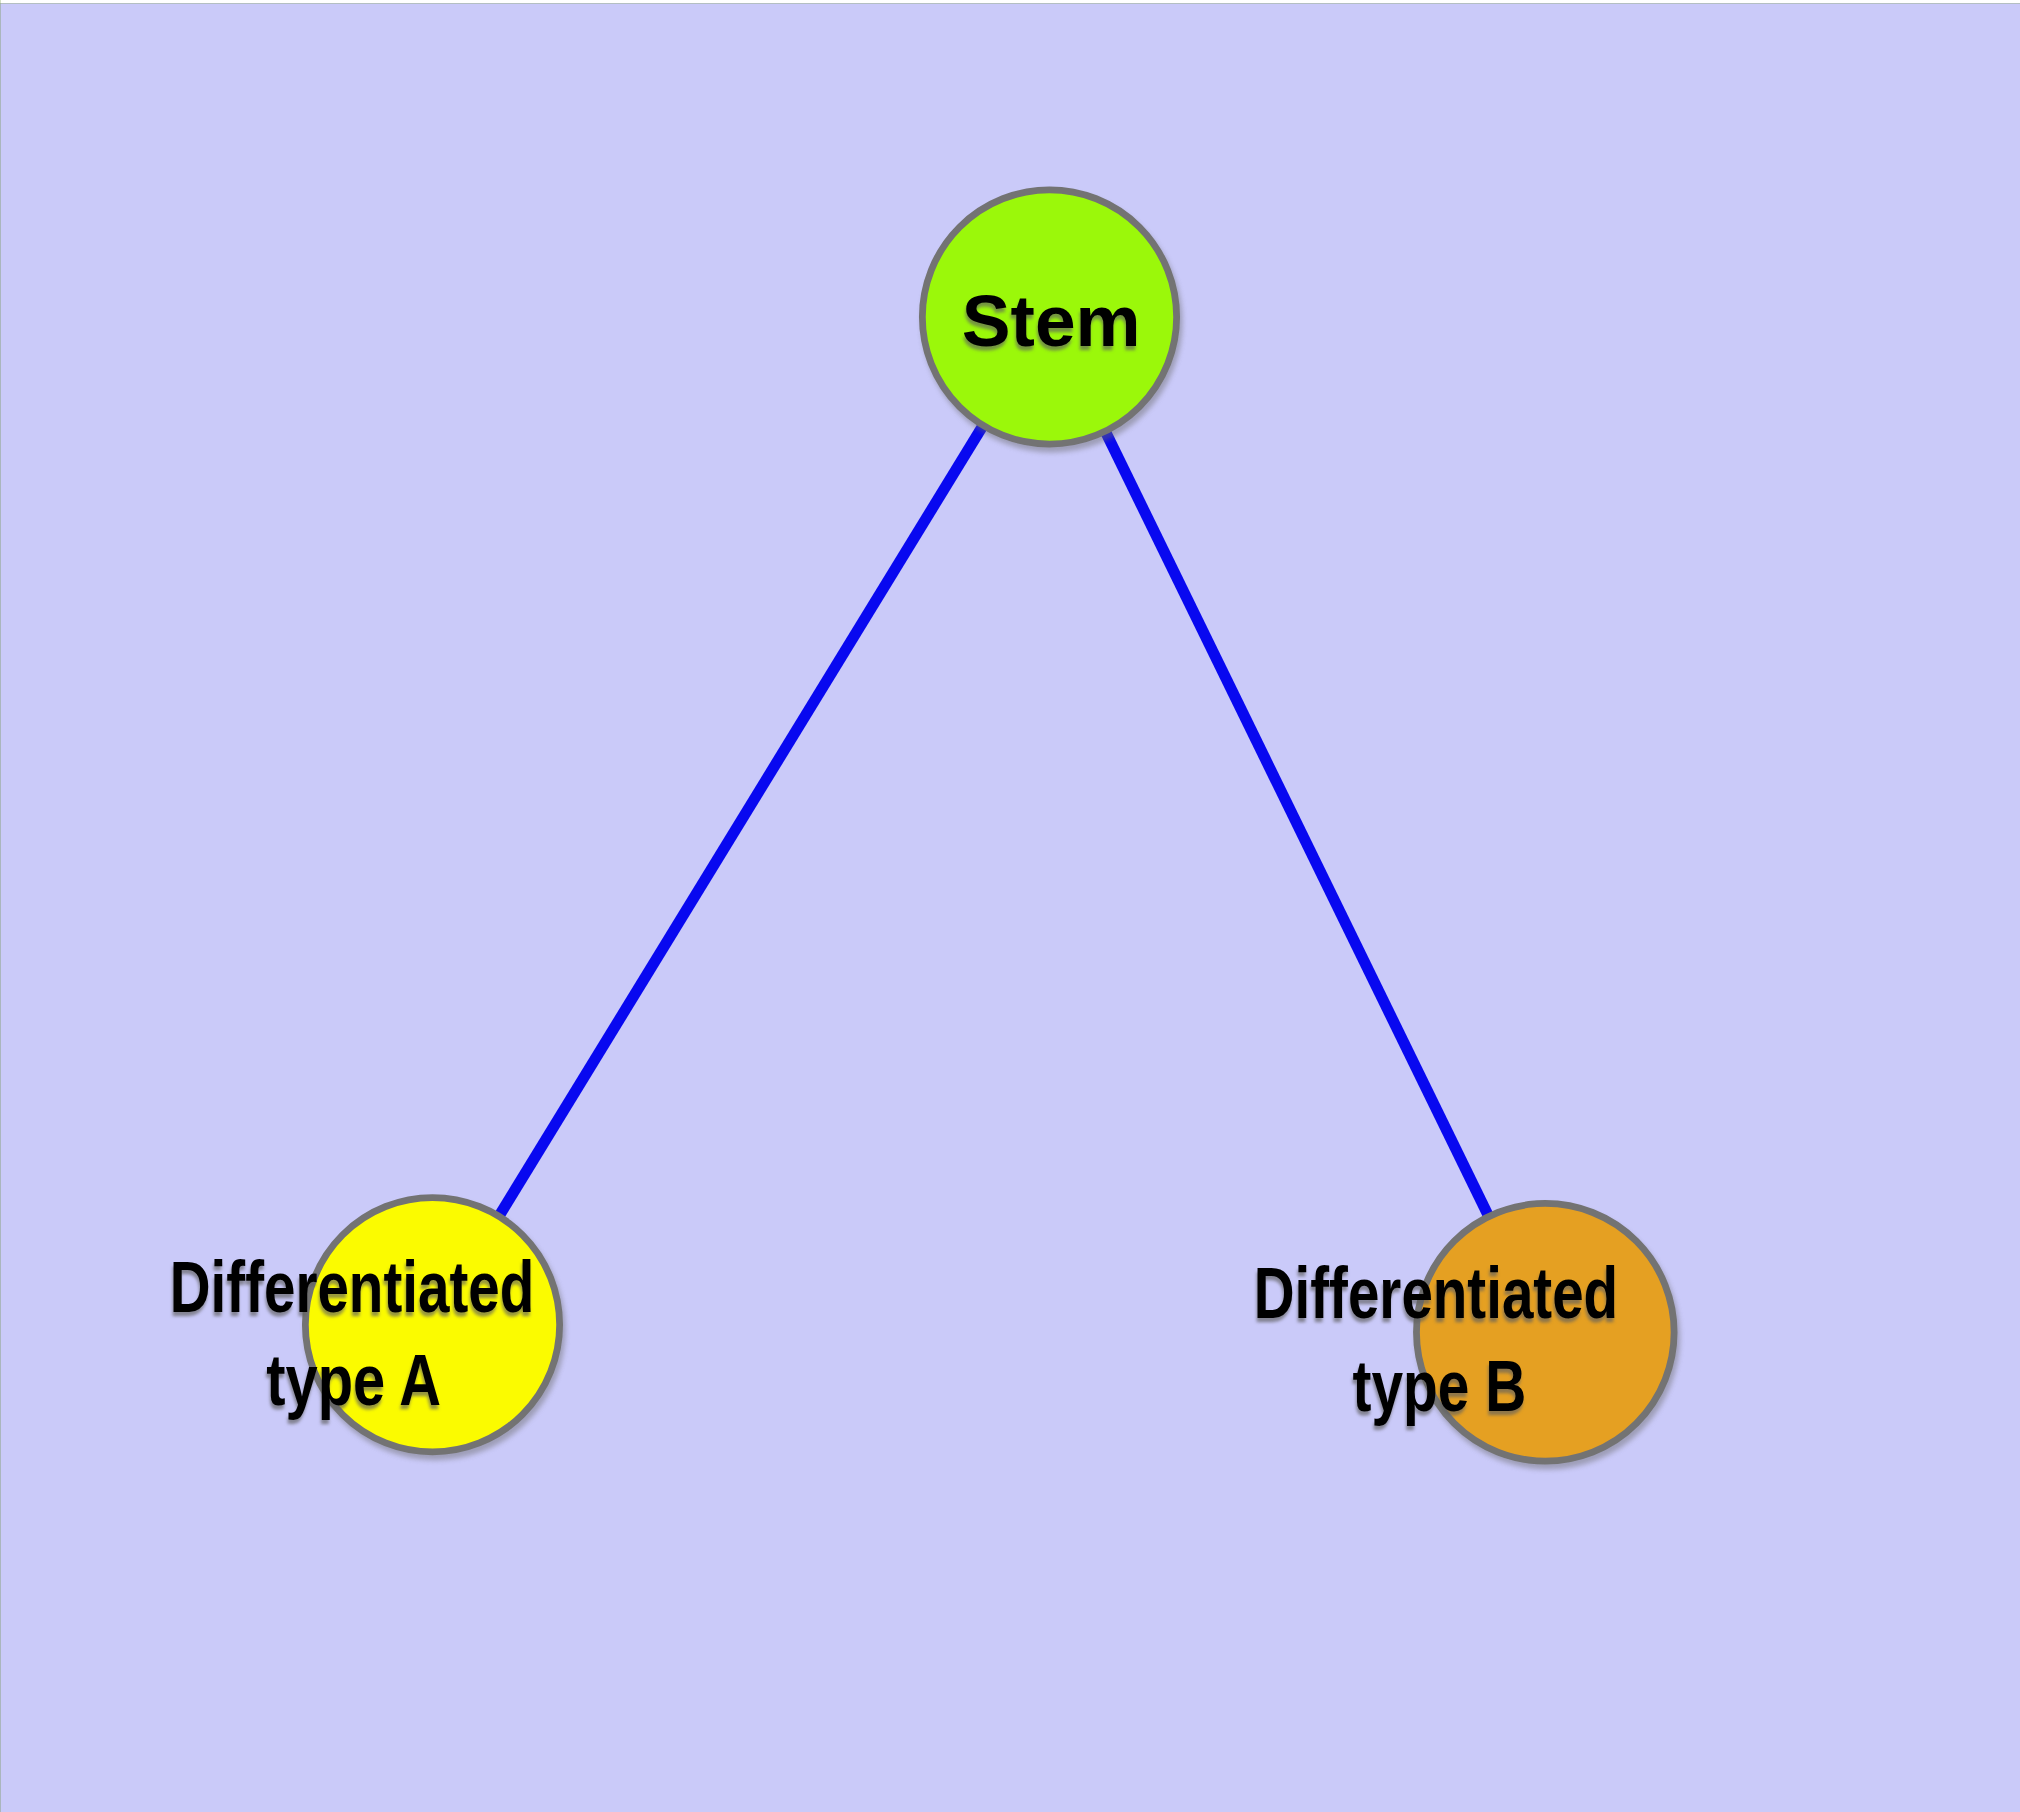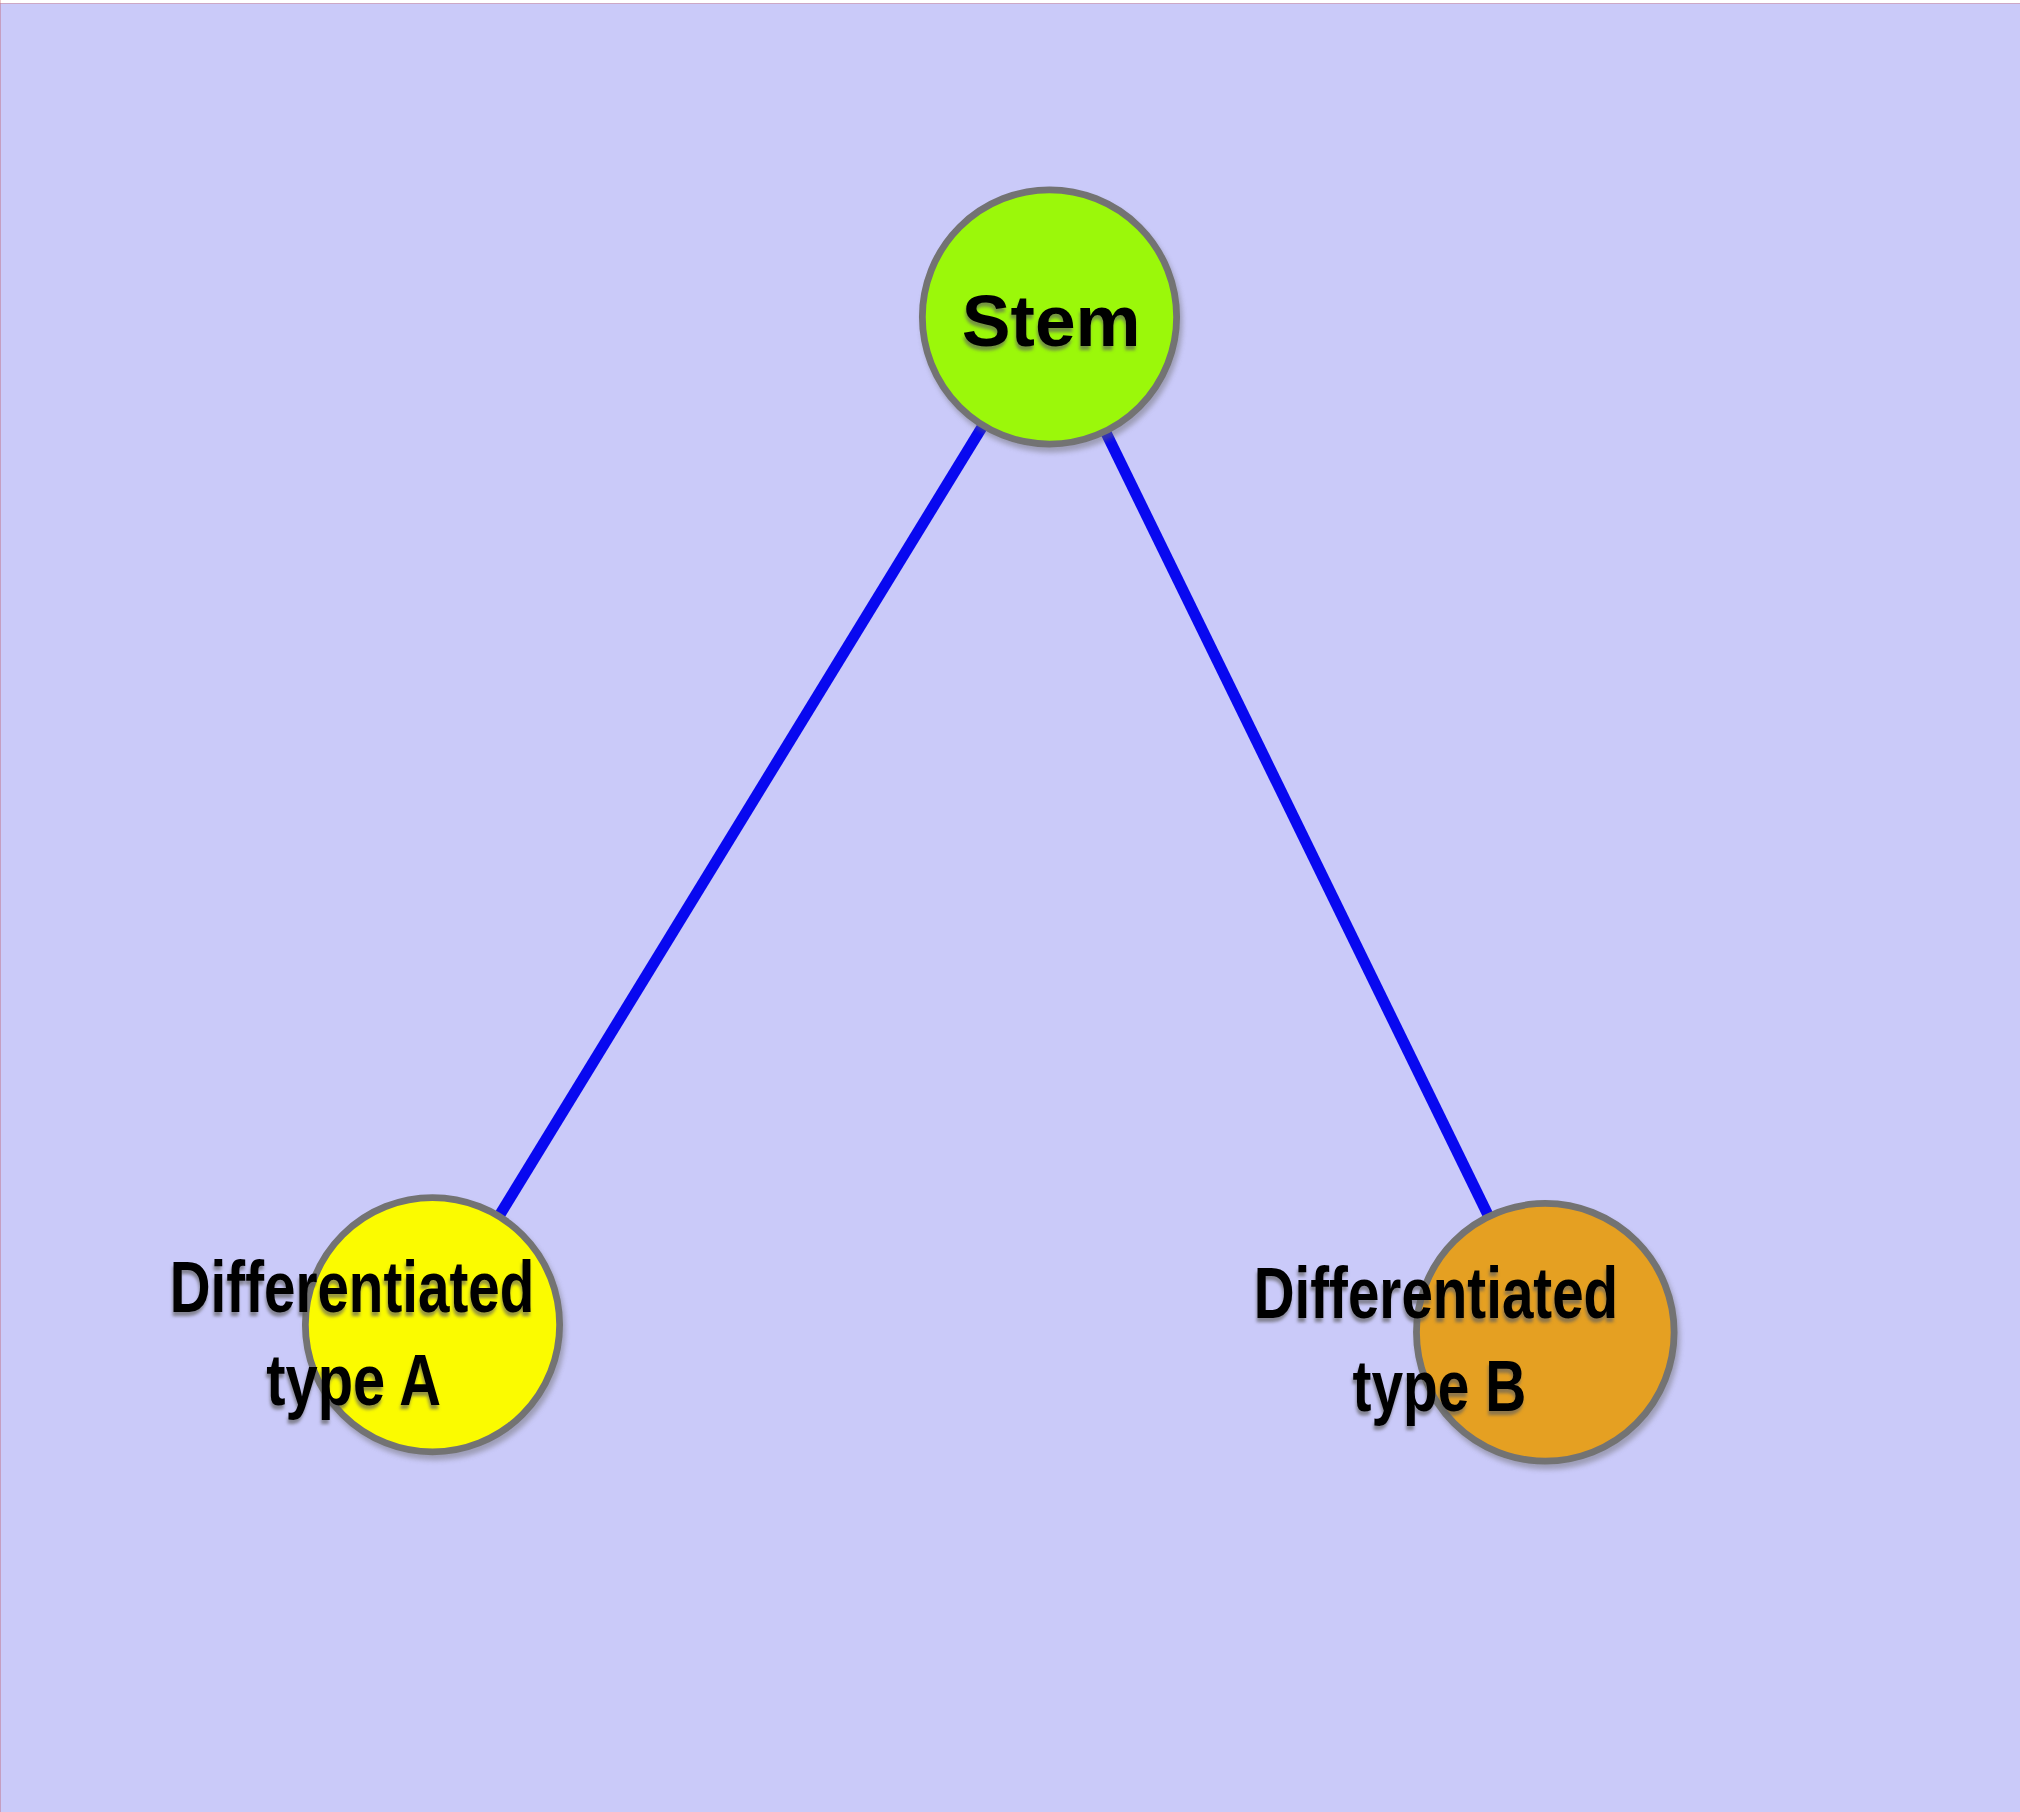--- a/index.html
+++ b/index.html
@@ -4,21 +4,21 @@
 <style>
   html, body {
     margin: 0;
     padding: 0;
     background: #ffffff;
   }
   .stage {
     width: 2021px;
     height: 1812px;
     position: relative;
-    background: #b91c1c;
+    background: #4d7c0f;
   }
   svg {
     display: block;
   }
   .edge {
     stroke-width: 13px;
     fill: none;
   }
   .node-circle {
     stroke-width: 8px;

